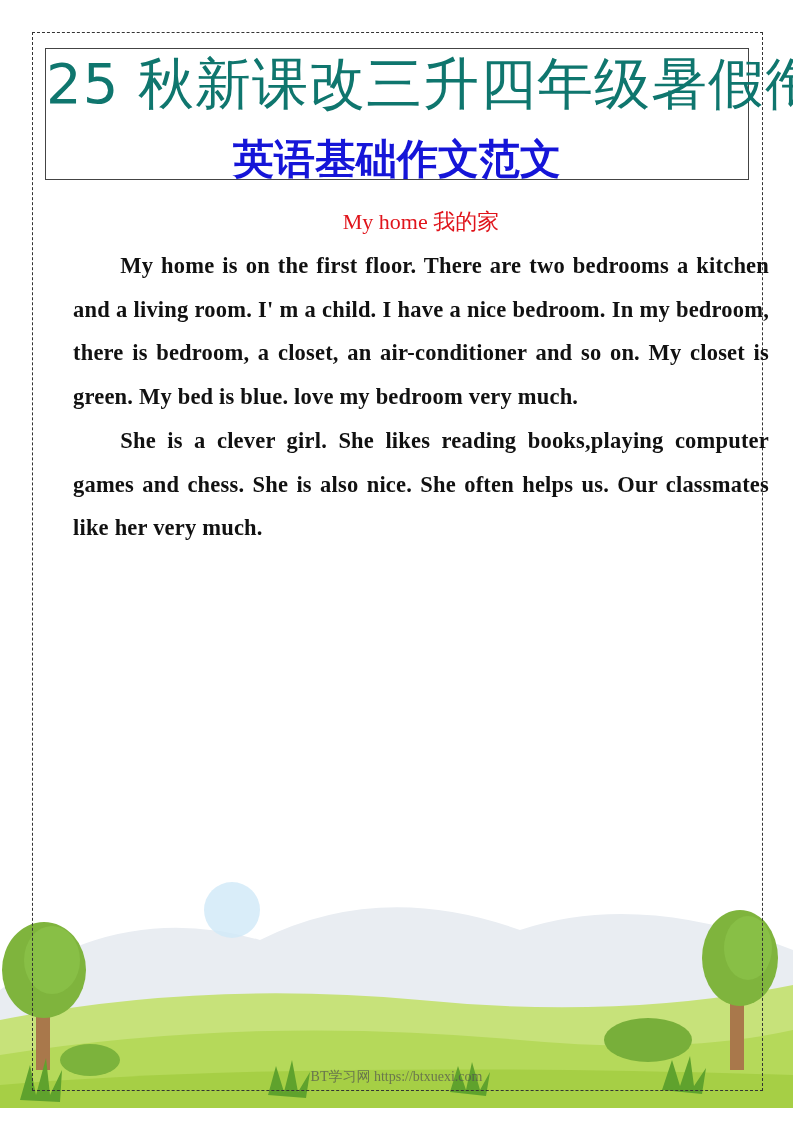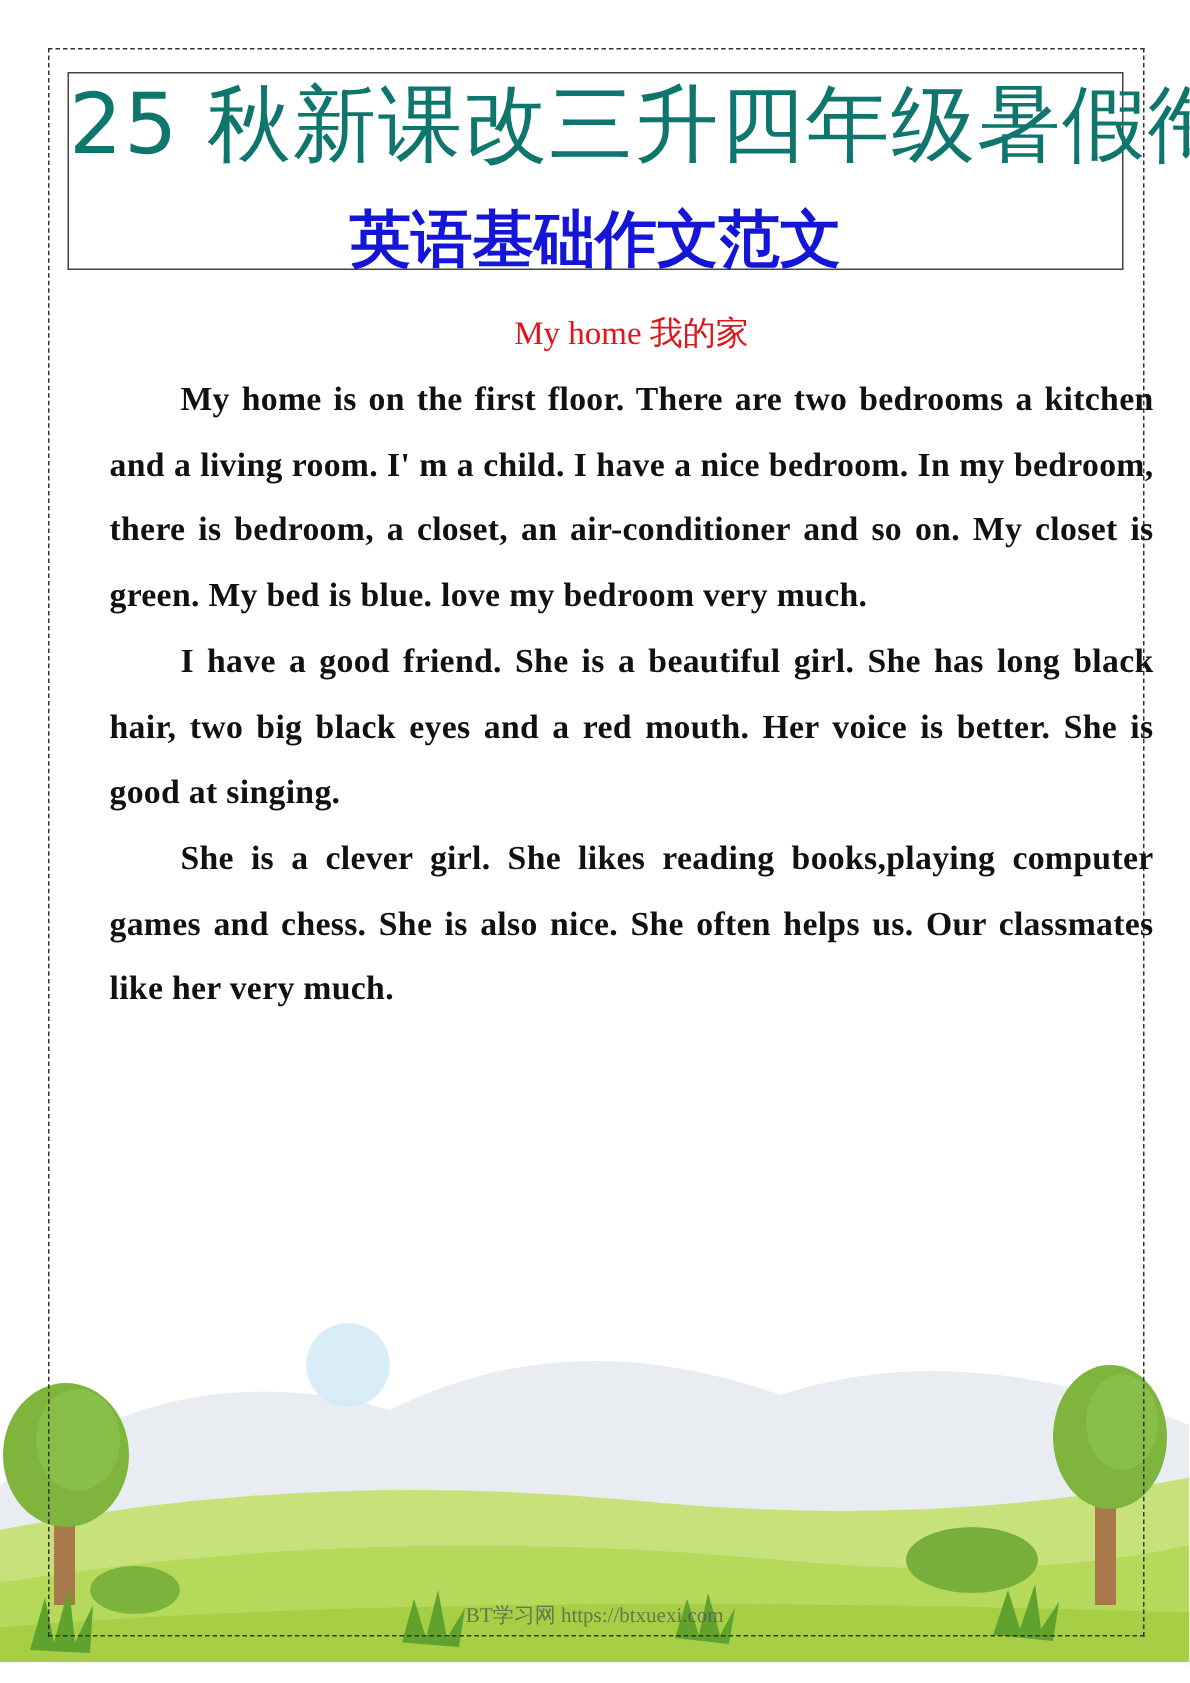--- a/index.html
+++ b/index.html
@@ -167,18 +167,17 @@
 </div>
 
 <div class="content">
 
   <div>
     <div class="section-title">My home 我的家</div>
     <p class="para">My home is on the first floor. There are two bedrooms a kitchen and a living room. I' m a child. I have a nice bedroom. In my bedroom, there is bedroom, a closet, an air-conditioner and so on. My closet is green. My bed is blue. love my bedroom very much.</p>
   </div>
 
   <div>
-    <p class="para">I have a good friend. She is a beautiful girl. She has long black hair, two big black eyes and a red mouth. Her voice is better. She is good at singing.</p>
     <p class="para">She is a clever girl. She likes reading books,playing computer games and chess. She is also nice. She often helps us. Our classmates like her very much.</p>
   </div>
 </div>
 
 <div class="footer-watermark">BT学习网 https://btxuexi.com</div>
 
 </body></html>

